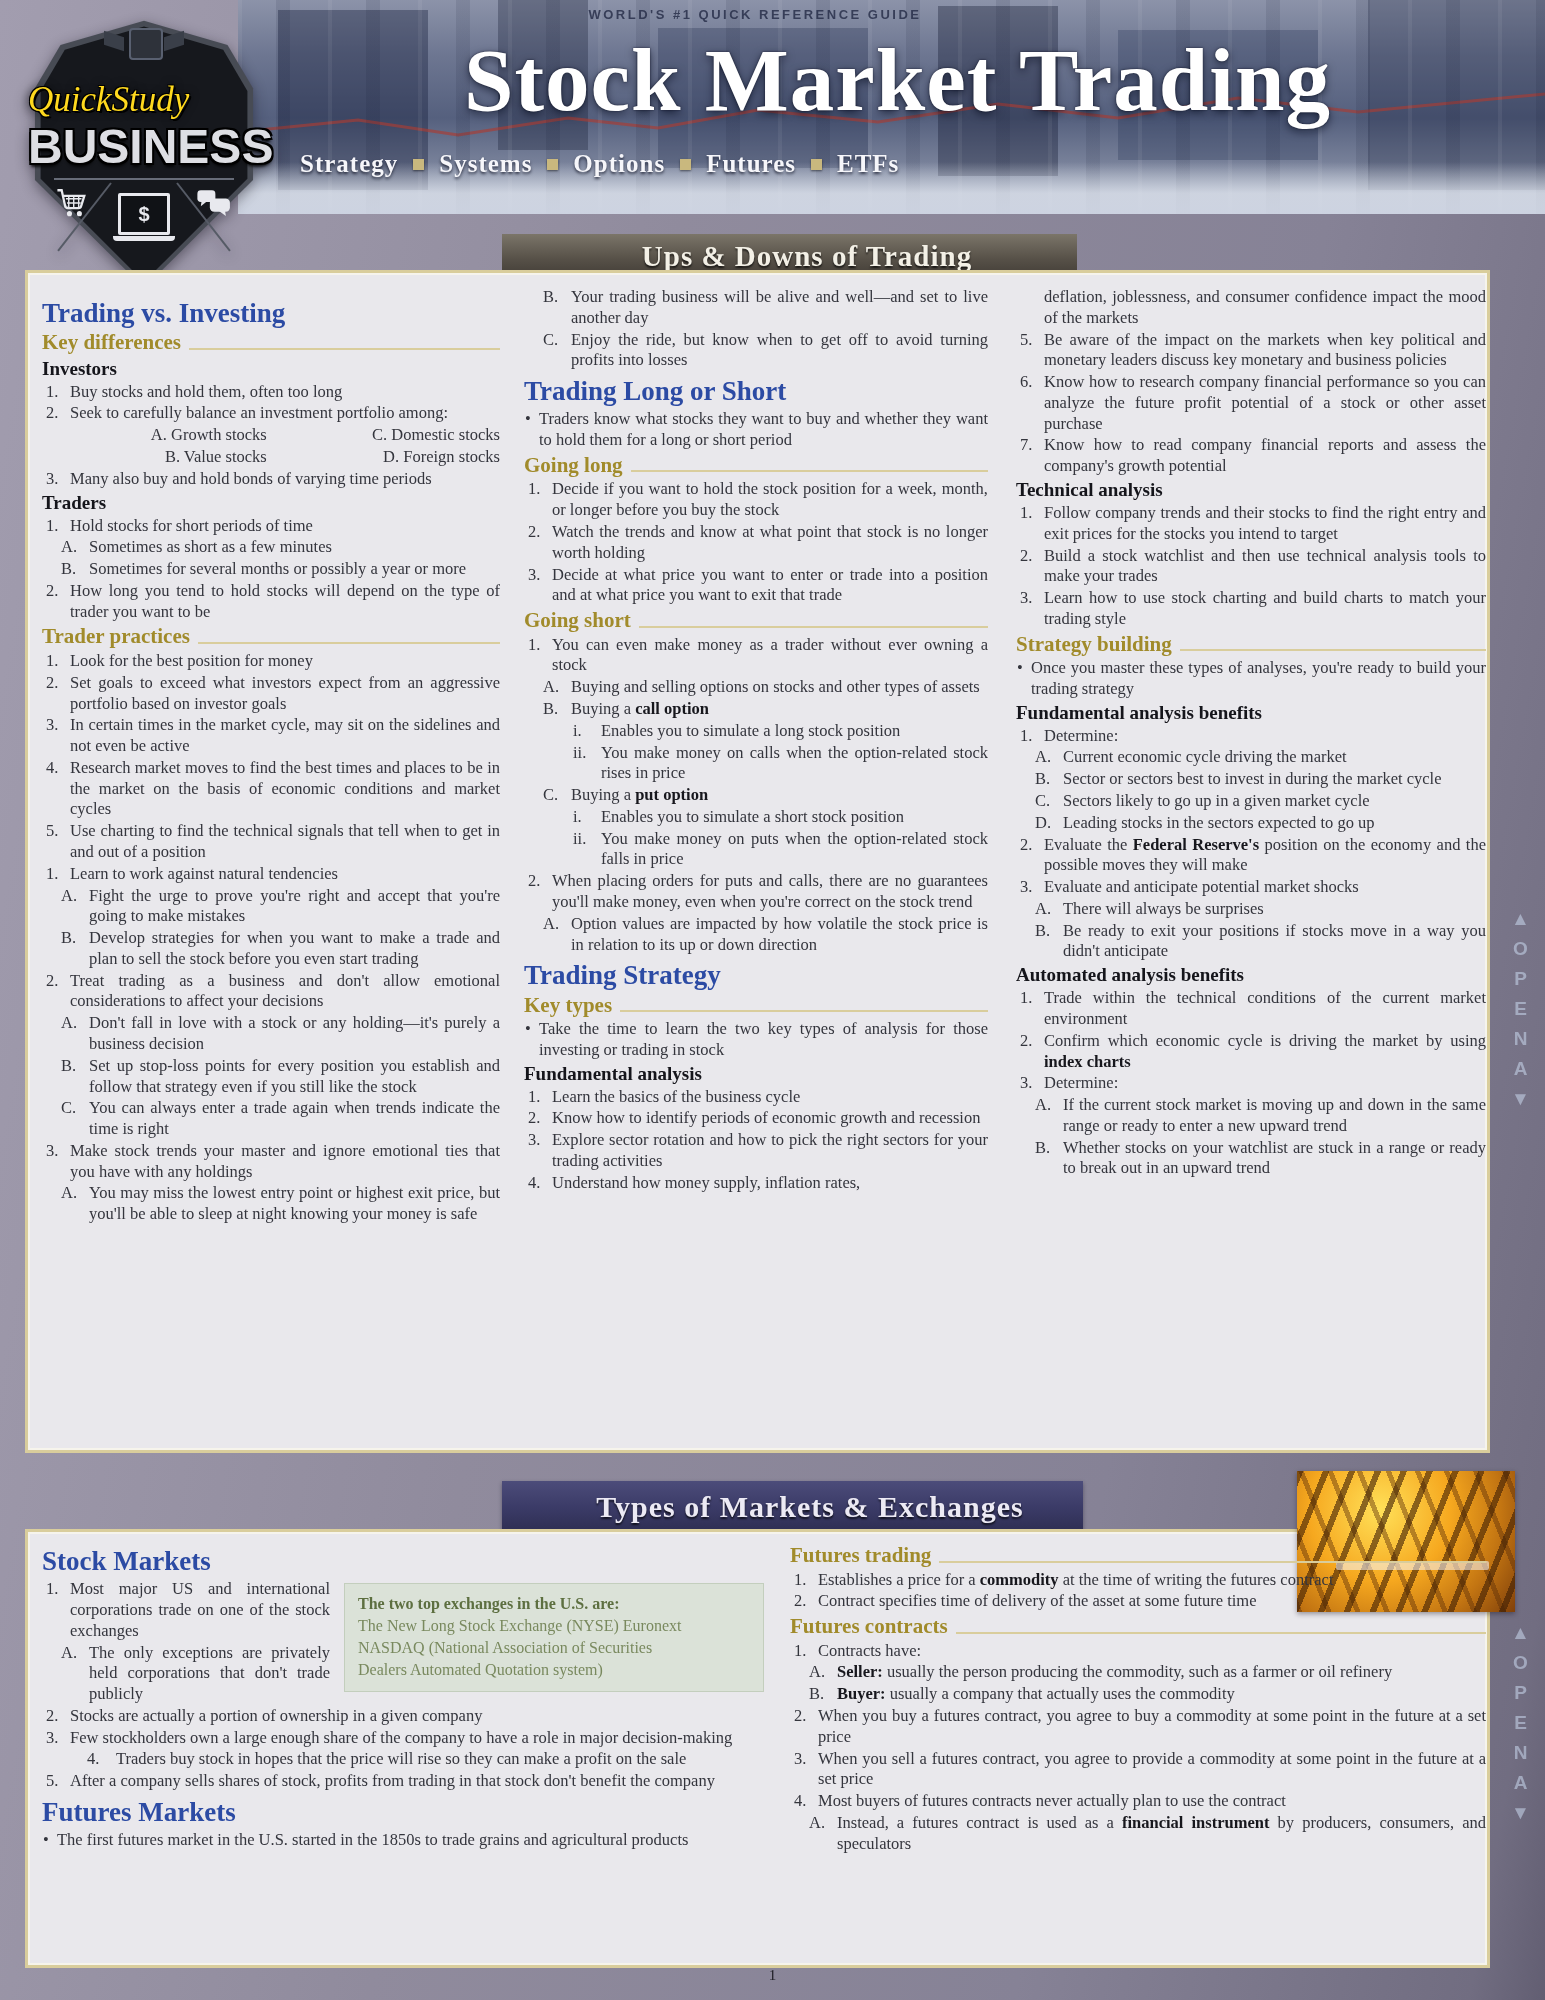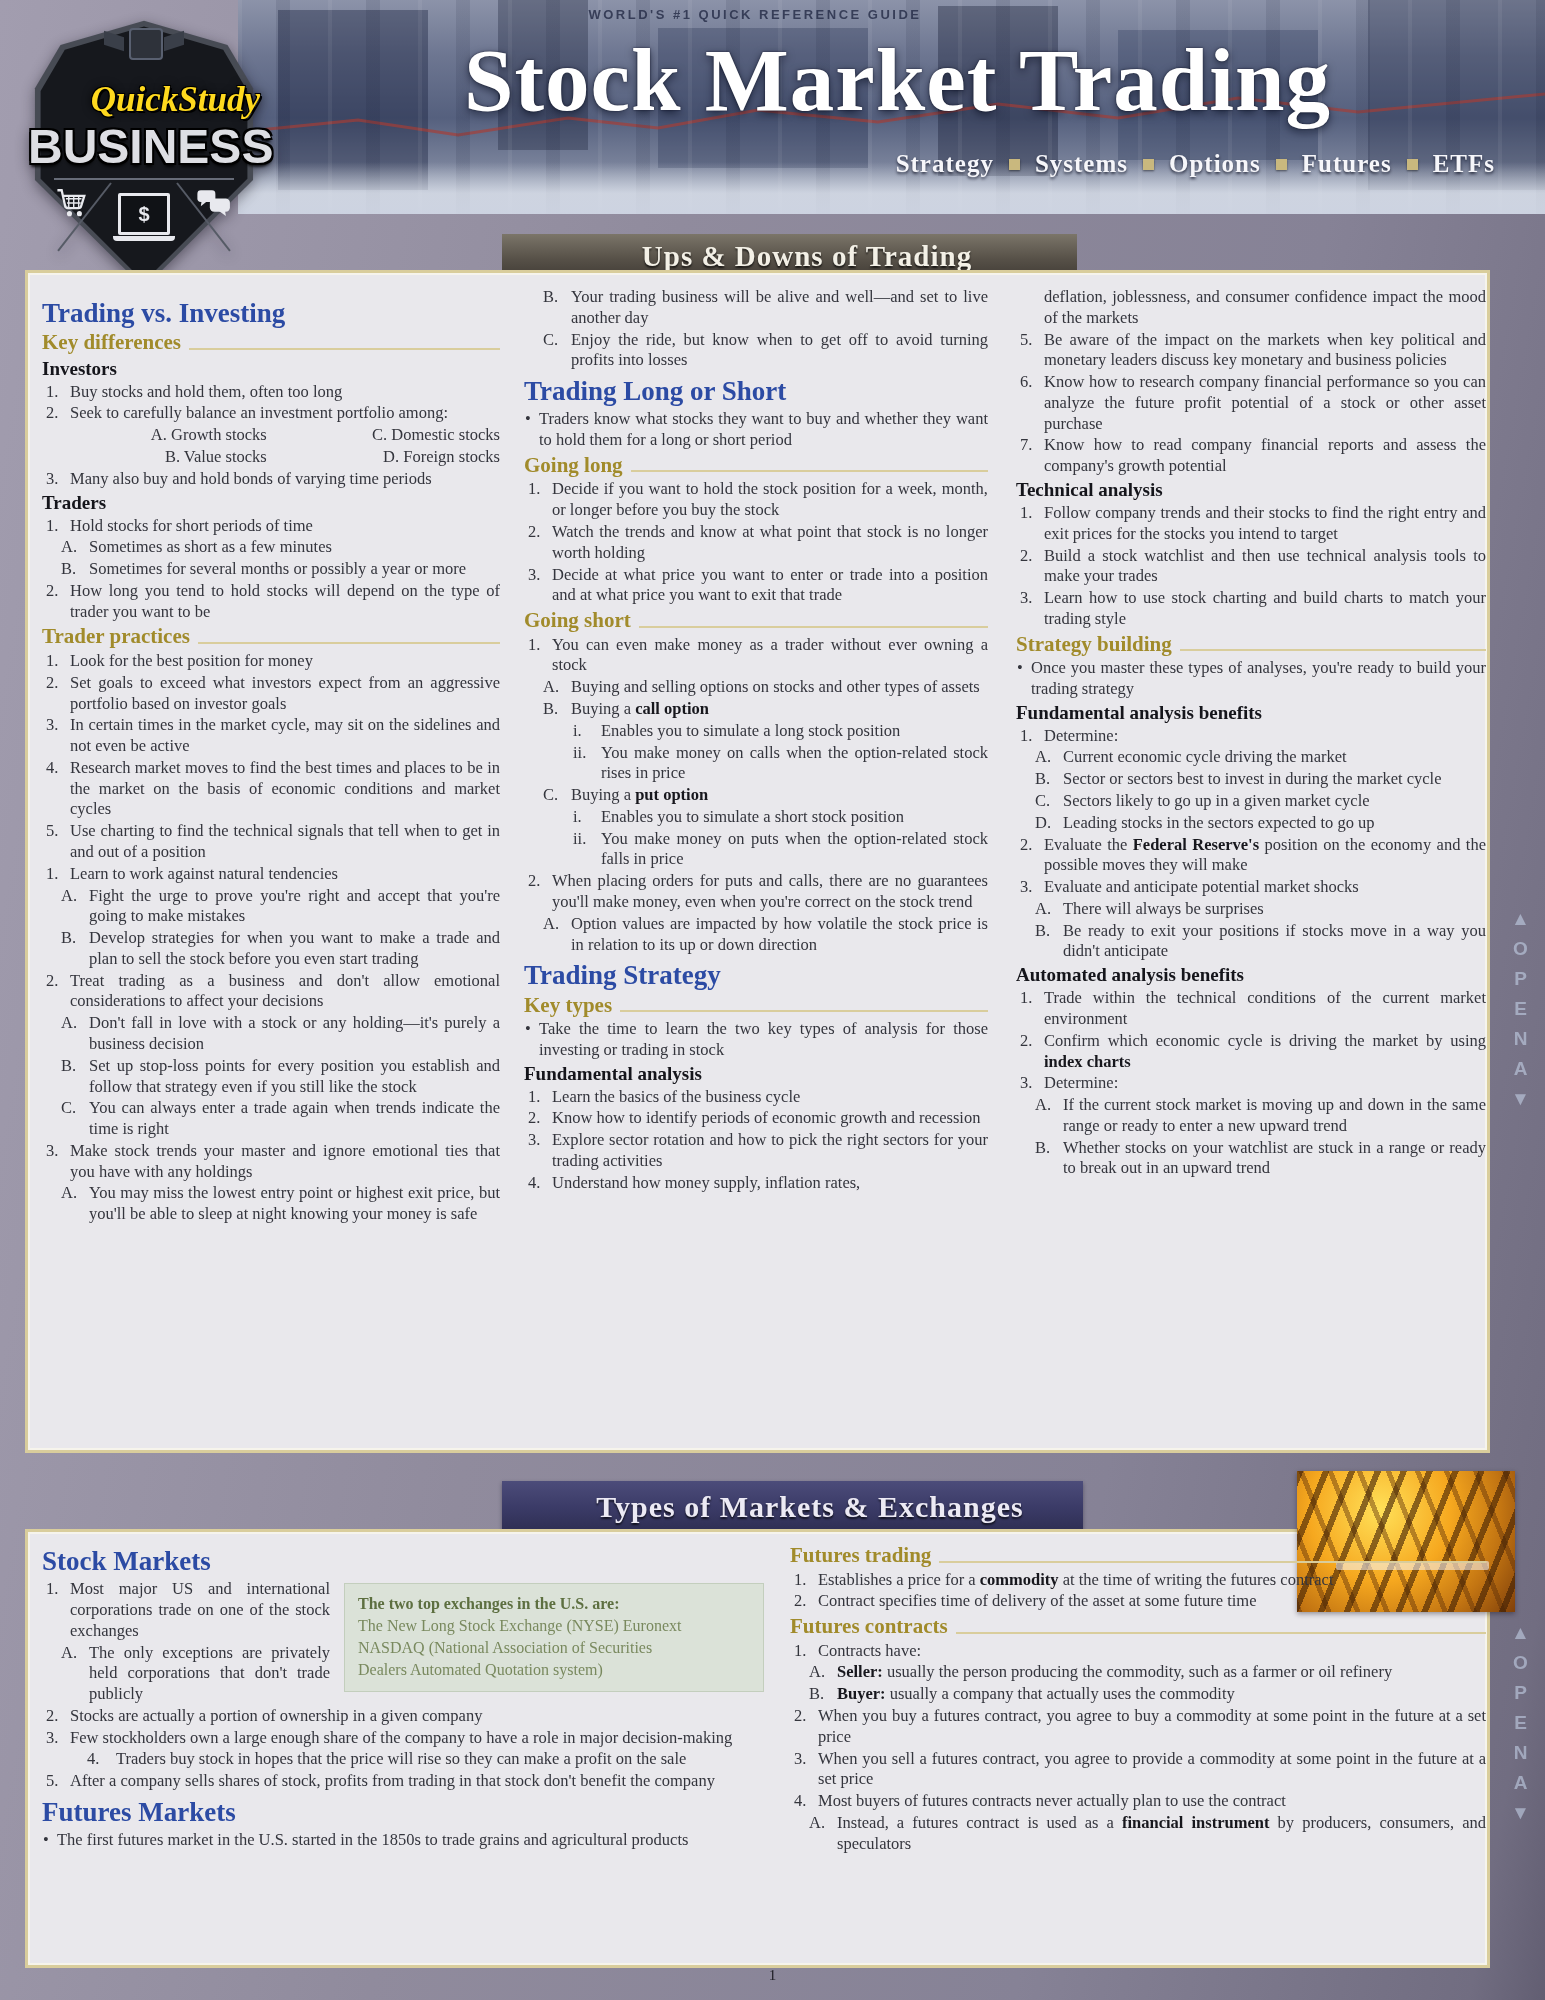--- a/index.html
+++ b/index.html
@@ -15,37 +15,37 @@
   .photo .band{position:absolute;left:0;right:0;bottom:0;height:52px;
          background:linear-gradient(180deg,rgba(226,231,240,0) 0%,rgba(224,229,239,.75) 60%,rgba(208,214,228,.9) 100%);}
   .photo .streaks{position:absolute;inset:0;
          background:repeating-linear-gradient(90deg,rgba(255,255,255,.06) 0 4px,rgba(0,0,0,0) 4px 38px,rgba(10,16,40,.10) 38px 52px,rgba(0,0,0,0) 52px 90px);}
   .tagline{position:absolute;left:260px;top:7px;width:990px;text-align:center;
          font-family:"Liberation Sans",sans-serif;font-size:13px;font-weight:700;
          letter-spacing:2.5px;color:#242b46;opacity:.8;}
   .title{position:absolute;left:300px;top:34px;width:1195px;text-align:center;
          font-size:89px;font-weight:700;color:#ffffff;letter-spacing:1px;line-height:1.05;
          text-shadow:0 3px 8px rgba(2,6,24,.6),0 0 2px rgba(10,14,30,.8);}
-  .subtitle{position:absolute;left:300px;top:150px;width:1195px;text-align:right;
+  .subtitle{position:absolute;left:300px;top:150px;width:1195px;text-align:left;
          font-size:25px;font-weight:700;color:#f6f6fa;letter-spacing:1px;
          text-shadow:0 2px 3px rgba(5,8,25,.7);}
   .subtitle .sq{display:inline-block;width:11px;height:11px;background:#c9b87e;
          margin:0 15px 3px 15px;vertical-align:middle;box-shadow:0 1px 2px rgba(0,0,0,.5);}
 
   
   .logo{position:absolute;left:28px;top:18px;width:232px;height:270px;filter:drop-shadow(0 4px 7px rgba(10,8,20,.45));}
   .shield-o{position:absolute;inset:0;background:#474b54;
       clip-path:polygon(50% 1%,86% 10%,97% 26%,97% 60%,50% 100%,3% 60%,3% 26%,14% 10%);}
   .shield-i{position:absolute;inset:6px;background:#16181d;
       clip-path:polygon(50% 1%,86% 10%,97% 26%,97% 60%,50% 100%,3% 60%,3% 26%,14% 10%);}
   .crest{position:absolute;left:50%;top:8px;transform:translateX(-50%);width:84px;height:34px;}
   .crest .c-mid{position:absolute;left:27px;top:2px;width:30px;height:28px;background:#2e323a;border:2px solid #596070;border-radius:4px;}
   .crest .c-l,.crest .c-r{position:absolute;top:8px;width:20px;height:14px;background:#3a3f49;}
   .crest .c-l{left:2px;transform:skewY(18deg);} .crest .c-r{right:2px;transform:skewY(-18deg);}
-  .qs{position:absolute;top:62px;left:0;width:100%;text-align:right;font-style:italic;font-weight:700;
+  .qs{position:absolute;top:62px;left:0;width:100%;text-align:left;font-style:italic;font-weight:400;
       font-size:35px;color:#ffd91e;letter-spacing:0px;
       text-shadow:2px 2px 0 #000,-1px -1px 0 #000,1px -1px 0 #000,-1px 1px 0 #000,0 0 10px rgba(0,0,0,.9);}
   .biz{position:absolute;top:101px;left:0;width:100%;text-align:center;font-family:"Liberation Sans",sans-serif;
       font-weight:700;font-size:48px;color:#dddee3;letter-spacing:0px;
       text-shadow:2px 2px 0 #000,-2px 2px 0 #000,2px -2px 0 #000,-2px -2px 0 #000,0 4px 3px rgba(0,0,0,.8);}
   .logo-line{position:absolute;top:160px;left:26px;right:26px;height:2px;background:#676c78;}
   .logo-icons{position:absolute;top:163px;left:12px;right:12px;height:96px;}
   .diag{position:absolute;top:2px;left:50%;width:2px;height:86px;background:#565b66;transform-origin:top center;}
   .d1{transform:translateX(-34px) rotate(38deg);} .d2{transform:translateX(32px) rotate(-38deg);}
   .ic{position:absolute;color:#e8e9ee;}

